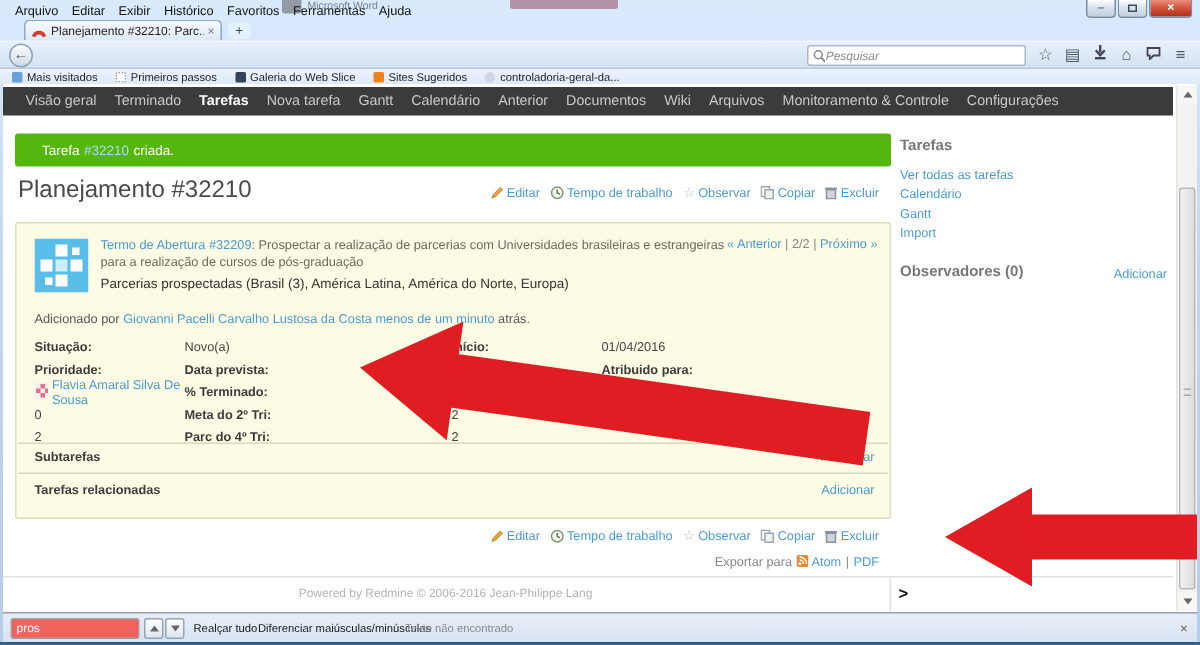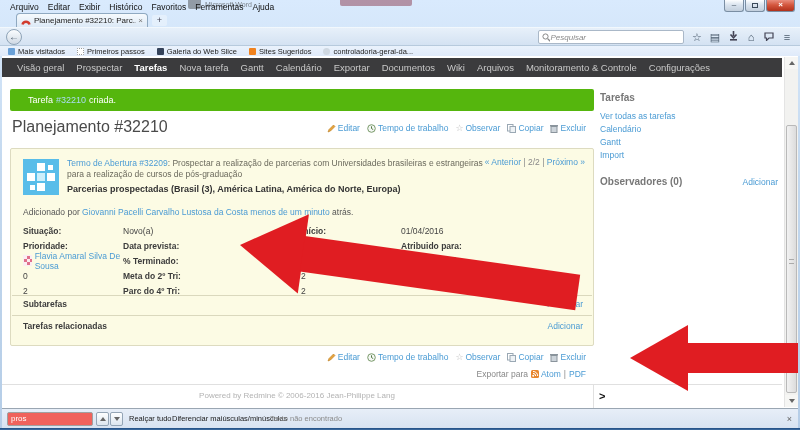--- a/index.html
+++ b/index.html
@@ -67,21 +67,21 @@
   #export-row { position:absolute; top:313px; right:212px; display:flex; align-items:center; font-size:8.5px; color:#888;}
   #export-row a { color:#4a9bd4; margin-left:3px;}
   #export-row .sep { margin-left:3px; color:#888;}
   #issue-box { position:absolute; top:92px; left:8px; width:584px; height:198px; background:#fcfbe4; border:1px solid #dddbc0; border-radius:2px;}
   #issue-pagination { position:absolute; top:8px; right:8px; font-size:8.5px; color:#888;}
   #issue-pagination a { color:#4a9bd4; }
   #issue-avatar { position:absolute; top:10px; left:12px; }
   #issue-head { position:absolute; top:9px; left:56px; width:430px; }
   #issue-parent { font-size:8.5px; color:#6b6a5d; line-height:11px;}
   #issue-parent a { color:#4a9bd4; }
-  #issue-subject { font-size:9px; font-weight:bold; color:#333; margin-top:4px;}
+  #issue-subject { font-size:9px; font-weight:normal; color:#333; margin-top:4px;}
   #issue-author { position:absolute; top:58px; left:12px; font-size:8.5px; color:#555;}
   #issue-author a { color:#4a9bd4; }
   #attrs { position:absolute; top:74px; left:12px; width:560px; display:grid;
     grid-template-columns:100px 178px 100px auto; grid-auto-rows:15px; align-items:center; font-size:8.5px;}
   #attrs .al { font-weight:bold; color:#3c3c3c; }
   #attrs .av { color:#444; }
   #attrs .av a { color:#4a9bd4; }
   .assignee { display:flex; align-items:center;}
   .assignee svg { margin-right:3px;}
   .pct-wrap { display:flex; align-items:center;}
@@ -212,26 +212,26 @@
   <span class="bm">
       <span class="bmi" style="background:#cfd8e2;border-radius:50%"></span>
       <span class="bml">controladoria-geral-da...</span>
     </span>
 </div>
 
 <div id="viewport">
 
   <div id="projnav">
     <span class="pn">Visão geral</span>
-    <span class="pn">Prospectar</span>
+    <span class="pn">Terminado</span>
     <span class="pn active">Tarefas</span>
     <span class="pn">Nova tarefa</span>
     <span class="pn">Gantt</span>
     <span class="pn">Calendário</span>
-    <span class="pn">Exportar</span>
+    <span class="pn">Anterior</span>
     <span class="pn">Documentos</span>
     <span class="pn">Wiki</span>
     <span class="pn">Arquivos</span>
     <span class="pn">Monitoramento &amp; Controle</span>
     <span class="pn">Configurações</span>
   </div>
 
   <div id="flash">
     <span>Tarefa</span>
       <a>#32210</a>

